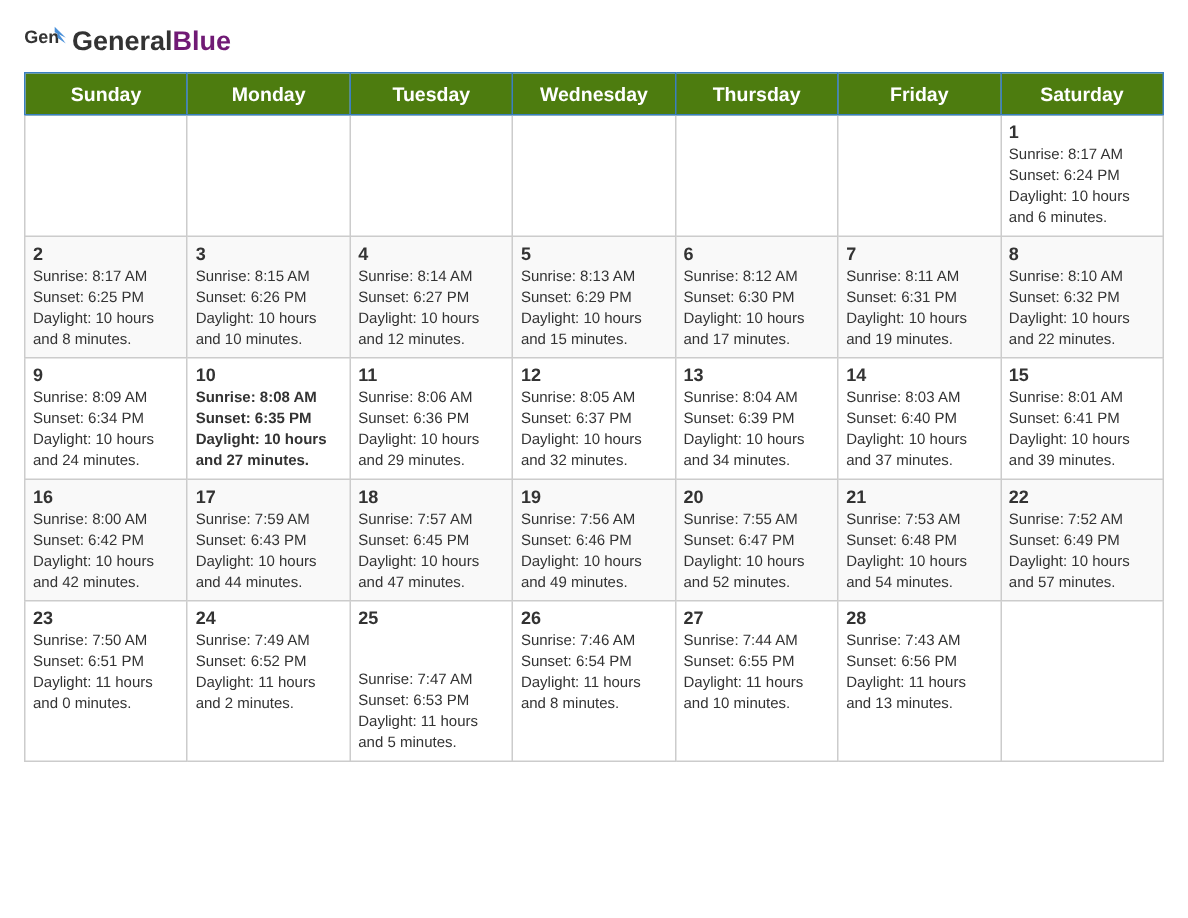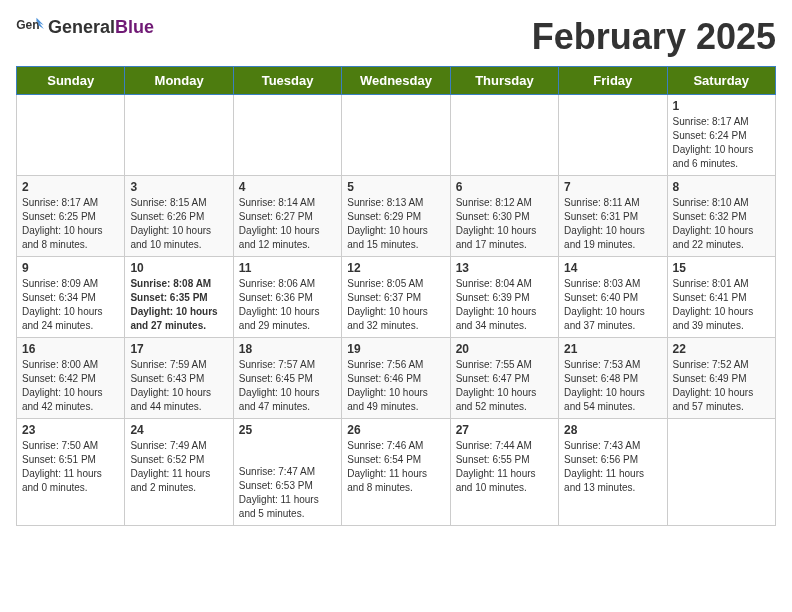--- a/index.html
+++ b/index.html
@@ -90,21 +90,20 @@
       <path d="M22 2 L30 10 L22 6 Z" fill="#4a90d9"></path>
       <path d="M24 6 L30 14 L24 10 Z" fill="#4a90d9"></path>
     </svg>
     <div>
       <div style="font-size:18px;font-weight:bold;color:#333;line-height:1.1;">
         <span>General</span><span style="color:#701a75;">Blue</span>
       </div>
     </div>
   </div>
   <div class="title-area">
-    <div class="month-title">February 2025</div>
   </div>
 </div>
 
 <table class="calendar">
   <thead>
     <tr>
     <th>Sunday</th>
         <th>Monday</th>
         <th>Tuesday</th>
         <th>Wednesday</th>

